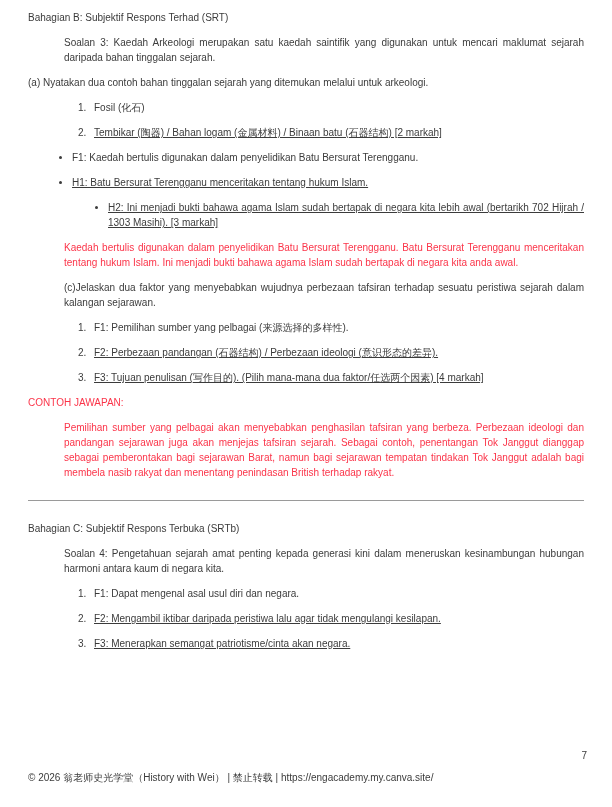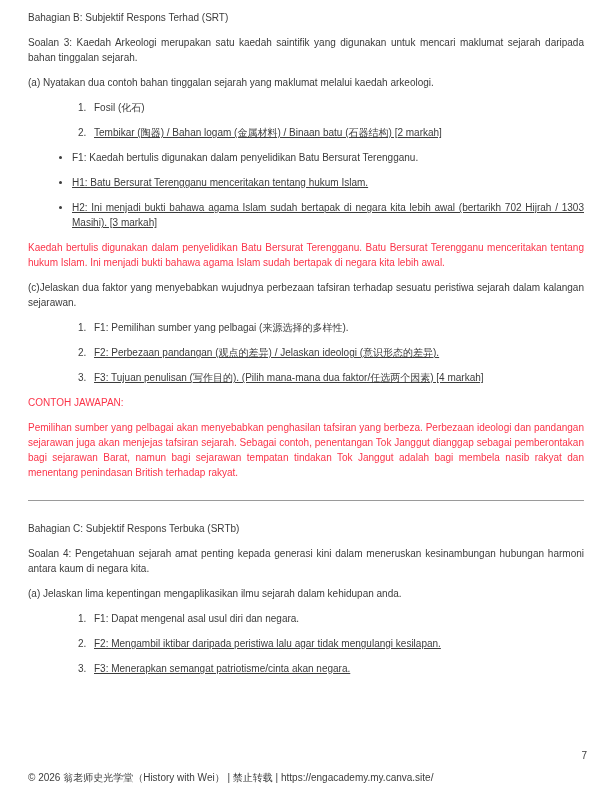--- a/index.html
+++ b/index.html
@@ -21,20 +21,21 @@
   }
   .content {
     padding: 10px 28px 0 28px;
   }
   p {
     margin: 0 0 10px 0;
   }
   .justify {
     text-align: justify;
     text-align-last: left;
+    margin-left: 36px;
   }
   .red {
     color: #fb3449;
   }
   ol, ul {
     margin: 0 0 10px 0;
     padding: 0 0 0 37px;
   }
   ol li {
     padding-left: 5px;
@@ -67,51 +68,50 @@
 </head>
 <body>
 
 <div class="page">
   <div class="content">
 
     <p>Bahagian B: Subjektif Respons Terhad (SRT)</p>
 
     <p class="justify">Soalan 3: Kaedah Arkeologi merupakan satu kaedah saintifik yang digunakan untuk mencari maklumat sejarah daripada bahan tinggalan sejarah.</p>
 
-    <p>(a) Nyatakan dua contoh bahan tinggalan sejarah yang maklumat melalui kaedah arkeologi.</p>
+    <p>(a) Nyatakan dua contoh bahan tinggalan sejarah yang ditemukan melalui untuk arkeologi.</p>
     <ol>
       <li>Fosil (化石)</li>
       <li>Tembikar (陶器) / Bahan logam (金属材料) / Binaan batu (石器结构) [2 markah]</li>
     </ol>
 
     <ul>
       <li>F1: Kaedah bertulis digunakan dalam penyelidikan Batu Bersurat Terengganu.</li>
       <li>H1: Batu Bersurat Terengganu menceritakan tentang hukum Islam.</li>
       <li class="justify">H2: Ini menjadi bukti bahawa agama Islam sudah bertapak di negara kita lebih awal (bertarikh 702 Hijrah / 1303 Masihi). [3 markah]</li>
     </ul>
 
-    <p class="red justify">Kaedah bertulis digunakan dalam penyelidikan Batu Bersurat Terengganu. Batu Bersurat Terengganu menceritakan tentang hukum Islam. Ini menjadi bukti bahawa agama Islam sudah bertapak di negara kita lebih awal.</p>
+    <p class="red justify">Kaedah bertulis digunakan dalam penyelidikan Batu Bersurat Terengganu. Batu Bersurat Terengganu menceritakan tentang hukum Islam. Ini menjadi bukti bahawa agama Islam sudah bertapak di negara kita anda awal.</p>
 
     <p class="justify">(c)Jelaskan dua faktor yang menyebabkan wujudnya perbezaan tafsiran terhadap sesuatu peristiwa sejarah dalam kalangan sejarawan.</p>
     <ol>
       <li>F1: Pemilihan sumber yang pelbagai (来源选择的多样性).</li>
-      <li>F2: Perbezaan pandangan (观点的差异) / Jelaskan ideologi (意识形态的差异).</li>
+      <li>F2: Perbezaan pandangan (石器结构) / Perbezaan ideologi (意识形态的差异).</li>
       <li>F3: Tujuan penulisan (写作目的). (Pilih mana-mana dua faktor/任选两个因素) [4 markah]</li>
     </ol>
 
     <p class="red">CONTOH JAWAPAN:</p>
     <p class="red justify">Pemilihan sumber yang pelbagai akan menyebabkan penghasilan tafsiran yang berbeza. Perbezaan ideologi dan pandangan sejarawan juga akan menjejas tafsiran sejarah. Sebagai contoh, penentangan Tok Janggut dianggap sebagai pemberontakan bagi sejarawan Barat, namun bagi sejarawan tempatan tindakan Tok Janggut adalah bagi membela nasib rakyat dan menentang penindasan British terhadap rakyat.</p>
 
     <hr class="section-divider">
 
     <p>Bahagian C: Subjektif Respons Terbuka (SRTb)</p>
 
     <p class="justify">Soalan 4: Pengetahuan sejarah amat penting kepada generasi kini dalam meneruskan kesinambungan hubungan harmoni antara kaum di negara kita.</p>
 
-    <p>(a) Jelaskan lima kepentingan mengaplikasikan ilmu sejarah dalam kehidupan anda.</p>
     <ol>
       <li>F1: Dapat mengenal asal usul diri dan negara.</li>
       <li>F2: Mengambil iktibar daripada peristiwa lalu agar tidak mengulangi kesilapan.</li>
       <li>F3: Menerapkan semangat patriotisme/cinta akan negara.</li>
     </ol>
 
   </div>
 
   <div class="page-number">7</div>
   <div class="footer">© 2026 翁老师史光学堂（History with Wei） | 禁止转载 | https://engacademy.my.canva.site/</div>

